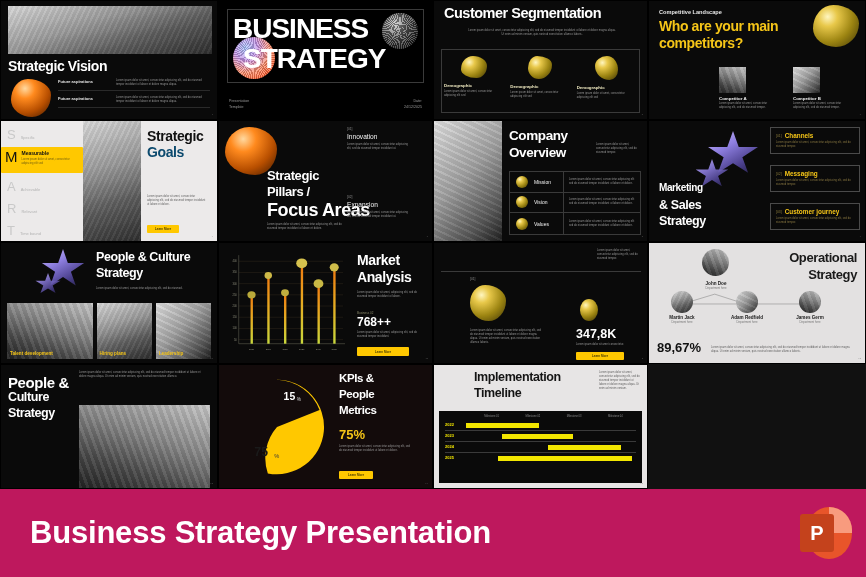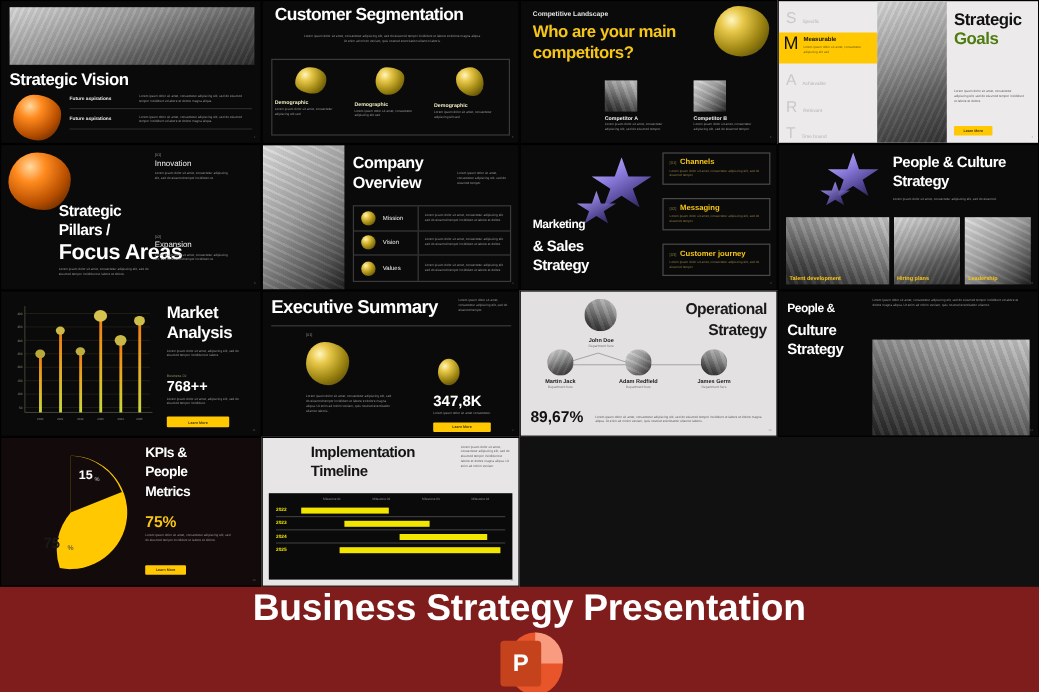--- a/index.html
+++ b/index.html
@@ -76,24 +76,23 @@
     background:
       repeating-conic-gradient(from 12deg, rgba(255,255,255,.22) 0deg 3deg, rgba(0,0,0,.4) 3deg 7deg),
       radial-gradient(circle at 36% 30%, #cfcfcf 0%, #6f6f6f 35%, #2a2a2a 70%, #0a0a0a 100%);
   }
 
   .avatar { border-radius:50%; overflow:hidden; }
 
   
   .footer {
     position:absolute; left:0; top:489px; width:866px; height:88px;
-    background:#7f1d1d;
+    background:#be185d;
     display:flex; align-items:center; justify-content:space-between;
     padding: 0 14px 0 30px;
-    flex-direction: column;
   }
   .footer-title {
     font-size: 31px; font-weight: 700; color:#ffffff; letter-spacing:-0.2px;
   }
   .ppt-icon { position:relative; width:56px; height:56px; }
   .ppt-icon .disc {
     position:absolute; right:0; top:2px; width:46px; height:52px; border-radius:50%;
     background:#E8552A;
   }
   .ppt-icon .disc2 {
@@ -124,20 +123,35 @@
           <div class="lorem" style="flex:1;">Lorem ipsum dolor sit amet, consectetur adipiscing elit, sed do eiusmod tempor incididunt ut labore et dolore magna aliqua.</div>
         </div>
         <div style="display:flex;gap:6px;border-bottom:.5px solid #2a2a2a;padding-top:5px;padding-bottom:3px;">
           <div style="width:52px;font-size:4px;font-weight:700;color:#e9e9e9;">Future aspirations</div>
           <div class="lorem" style="flex:1;">Lorem ipsum dolor sit amet, consectetur adipiscing elit, sed do eiusmod tempor incididunt ut labore et dolore magna aliqua.</div>
         </div>
       </div>
       <div class="pgnum">1</div>
     </div>
 
+    <div class="slide" style="background:#000;">
+      <div style="position:absolute;left:8px;top:8px;right:8px;height:74px;border:.5px solid #3a3a3a;"></div>
+      <div class="sphere-dark" style="right:14px;top:12px;width:36px;height:36px;"></div>
+      <div class="sphere-iri" style="left:14px;top:36px;width:42px;height:42px;"></div>
+      <div class="t-h1" style="position:absolute;left:14px;top:14px;font-size:28px;letter-spacing:-1px;">BUSINESS</div>
+      <div class="t-h1" style="position:absolute;left:24px;top:44px;font-size:28px;letter-spacing:-1px;">STRATEGY</div>
+      <div style="position:absolute;left:10px;bottom:9px;font-size:3.6px;color:#999;line-height:1.5;">
+        <div>Presentation</div>
+        <div>Template</div>
+      </div>
+      <div style="position:absolute;right:10px;bottom:9px;font-size:3.6px;color:#999;line-height:1.5;text-align:right;">
+        <div>Date:</div>
+        <div>24/12/2025</div>
+      </div>
+    </div>
 
     <div class="slide">
       <div class="t-h1" style="position:absolute;left:10px;top:5px;font-size:14.5px;letter-spacing:-.5px;">Customer Segmentation</div>
       <div class="lorem" style="position:absolute;left:34px;top:28px;width:148px;text-align:center;">Lorem ipsum dolor sit amet, consectetur adipiscing elit, sed do eiusmod tempor incididunt ut labore et dolore magna aliqua. Ut enim ad minim veniam, quis nostrud exercitation ullamco laboris.</div>
       <div style="position:absolute;left:7px;top:48px;right:7px;bottom:6px;border:.5px solid #3a3a3a;"></div>
       <div style="position:absolute;left:10px;top:52px;right:10px;display:flex;gap:6px;">
         <div style="flex:1;">
           <div class="blob gold" style="position:relative;margin:3px auto 0;width:26px;height:22px;border-radius:46% 54% 40% 60%/60% 45% 55% 40%;"></div>
           <div style="font-size:4.4px;font-weight:700;color:#efe9c0;margin-top:5px;">Demographic</div>
           <div class="lorem" style="margin-top:1.5px;">Lorem ipsum dolor sit amet, consectetur adipiscing elit sed</div>
@@ -195,21 +209,21 @@
           <span style="font-size:13px;color:#c9c9c9;font-weight:300;">R</span>
           <span style="font-size:4px;color:#b4b4b4;">Relevant</span>
         </div>
         <div style="position:absolute;left:6px;top:102px;display:flex;align-items:baseline;gap:5px;">
           <span style="font-size:13px;color:#c9c9c9;font-weight:300;">T</span>
           <span style="font-size:4px;color:#b4b4b4;">Time bound</span>
         </div>
       </div>
       <div class="photo" style="position:absolute;left:82px;top:0;width:58px;height:122px;"></div>
       <div class="t-h1" style="position:absolute;left:146px;top:8px;font-size:14px;color:#111;">Strategic</div>
-      <div class="t-h1" style="position:absolute;left:146px;top:24px;font-size:14px;color:#4d7c0f;">Goals</div>
+      <div class="t-h1" style="position:absolute;left:146px;top:24px;font-size:14px;color:#0c4a6e;">Goals</div>
       <div class="lorem lt" style="position:absolute;left:146px;top:74px;width:60px;">Lorem ipsum dolor sit amet, consectetur adipiscing elit, sed do eiusmod tempor incididunt ut labore et dolore.</div>
       <div class="yellow-btn" style="position:absolute;left:146px;top:104px;width:32px;height:8px;display:flex;align-items:center;justify-content:center;">
         <span style="font-size:3px;color:#4a3d00;font-weight:700;">Learn More</span>
       </div>
       <div class="pgnum" style="color:#aaa;">7</div>
     </div>
 
     <div class="slide">
       <div class="blob orange" style="left:6px;top:6px;width:52px;height:48px;border-radius:46% 54% 42% 58%/52% 46% 54% 48%;"></div>
       <div class="t-h1" style="position:absolute;left:48px;top:48px;font-size:13px;">Strategic</div>
@@ -369,21 +383,20 @@
       <div style="position:absolute;left:138px;top:68px;font-size:3px;color:#8a8a6a;">Business 02</div>
       <div style="position:absolute;left:138px;top:72px;font-size:12px;font-weight:700;color:#fff;">768++</div>
       <div class="lorem" style="position:absolute;left:138px;top:88px;width:64px;">Lorem ipsum dolor sit amet, adipiscing elit, sed do eiusmod tempor incididunt.</div>
       <div class="yellow-btn" style="position:absolute;left:138px;top:104px;width:52px;height:9px;display:flex;align-items:center;justify-content:center;">
         <span style="font-size:3px;color:#4a3d00;font-weight:700;">Learn More</span>
       </div>
       <div class="pgnum">11</div>
     </div>
 
     <div class="slide">
-      <div class="t-h1" style="position:absolute;left:7px;top:6px;font-size:15.5px;letter-spacing:-.5px;">Executive Summary</div>
       <div class="lorem" style="position:absolute;right:6px;top:6px;width:44px;">Lorem ipsum dolor sit amet, consectetur adipiscing elit, sed do eiusmod tempor.</div>
       <div style="position:absolute;left:7px;top:28px;right:6px;height:.5px;background:#3a3a3a;"></div>
       <div style="position:absolute;left:36px;top:34px;font-size:3.2px;color:#8a8a8a;">[01]</div>
       <div class="blob gold" style="left:36px;top:42px;width:36px;height:36px;border-radius:42% 58% 48% 52%/50% 44% 56% 50%;"></div>
       <div class="lorem" style="position:absolute;left:36px;top:86px;width:74px;">Lorem ipsum dolor sit amet, consectetur adipiscing elit, sed do eiusmod tempor incididunt ut labore et dolore magna aliqua. Ut enim ad minim veniam, quis nostrud exercitation ullamco laboris.</div>
       <div class="blob gold" style="left:146px;top:56px;width:18px;height:22px;border-radius:50%;"></div>
       <div style="position:absolute;left:142px;top:84px;font-size:12.5px;font-weight:700;color:#fff;">347,8K</div>
       <div class="lorem" style="position:absolute;left:142px;top:100px;width:60px;">Lorem ipsum dolor sit amet consectetur.</div>
       <div class="yellow-btn" style="position:absolute;left:142px;top:109px;width:48px;height:8px;display:flex;align-items:center;justify-content:center;">
         <span style="font-size:3px;color:#4a3d00;font-weight:700;">Learn More</span>
@@ -419,21 +432,21 @@
       <div style="position:absolute;left:134px;top:72px;width:54px;text-align:center;">
         <div style="font-size:4.6px;font-weight:700;color:#1a1a1a;">James Germ</div>
         <div style="font-size:2.8px;color:#777;">Department here</div>
       </div>
       <div style="position:absolute;left:8px;bottom:8px;font-size:13px;font-weight:700;color:#111;">89,67%</div>
       <div class="lorem lt" style="position:absolute;left:62px;bottom:9px;width:142px;">Lorem ipsum dolor sit amet, consectetur adipiscing elit, sed do eiusmod tempor incididunt ut labore et dolore magna aliqua. Ut enim ad minim veniam, quis nostrud exercitation ullamco laboris.</div>
       <div class="pgnum" style="color:#999;">12</div>
     </div>
 
     <div class="slide">
-      <div class="t-h1" style="position:absolute;left:7px;top:10px;font-size:10px;">People &amp;</div>
+      <div class="t-h1" style="position:absolute;left:7px;top:10px;font-size:15px;">People &amp;</div>
       <div class="t-h1" style="position:absolute;left:7px;top:26px;font-size:12.5px;">Culture</div>
       <div class="t-h1" style="position:absolute;left:7px;top:42px;font-size:12.5px;">Strategy</div>
       <div class="lorem" style="position:absolute;left:78px;top:6px;width:126px;">Lorem ipsum dolor sit amet, consectetur adipiscing elit, sed do eiusmod tempor incididunt ut labore et dolore magna aliqua. Ut enim ad minim veniam, quis nostrud exercitation ullamco.</div>
       <div class="photo b" style="position:absolute;left:78px;top:40px;right:7px;bottom:0;"></div>
       <div class="pgnum">13</div>
     </div>
 
     <div class="slide" style="background:#130b0b;">
       <svg viewBox="0 0 110 110" style="position:absolute;left:6px;top:6px;width:104px;height:112px;">
         <path d="M55 55 L55 5 A50 50 0 1 1 45.3 104.1 A50 50 0 0 1 55 55 Z" fill="#FFC800"></path>

